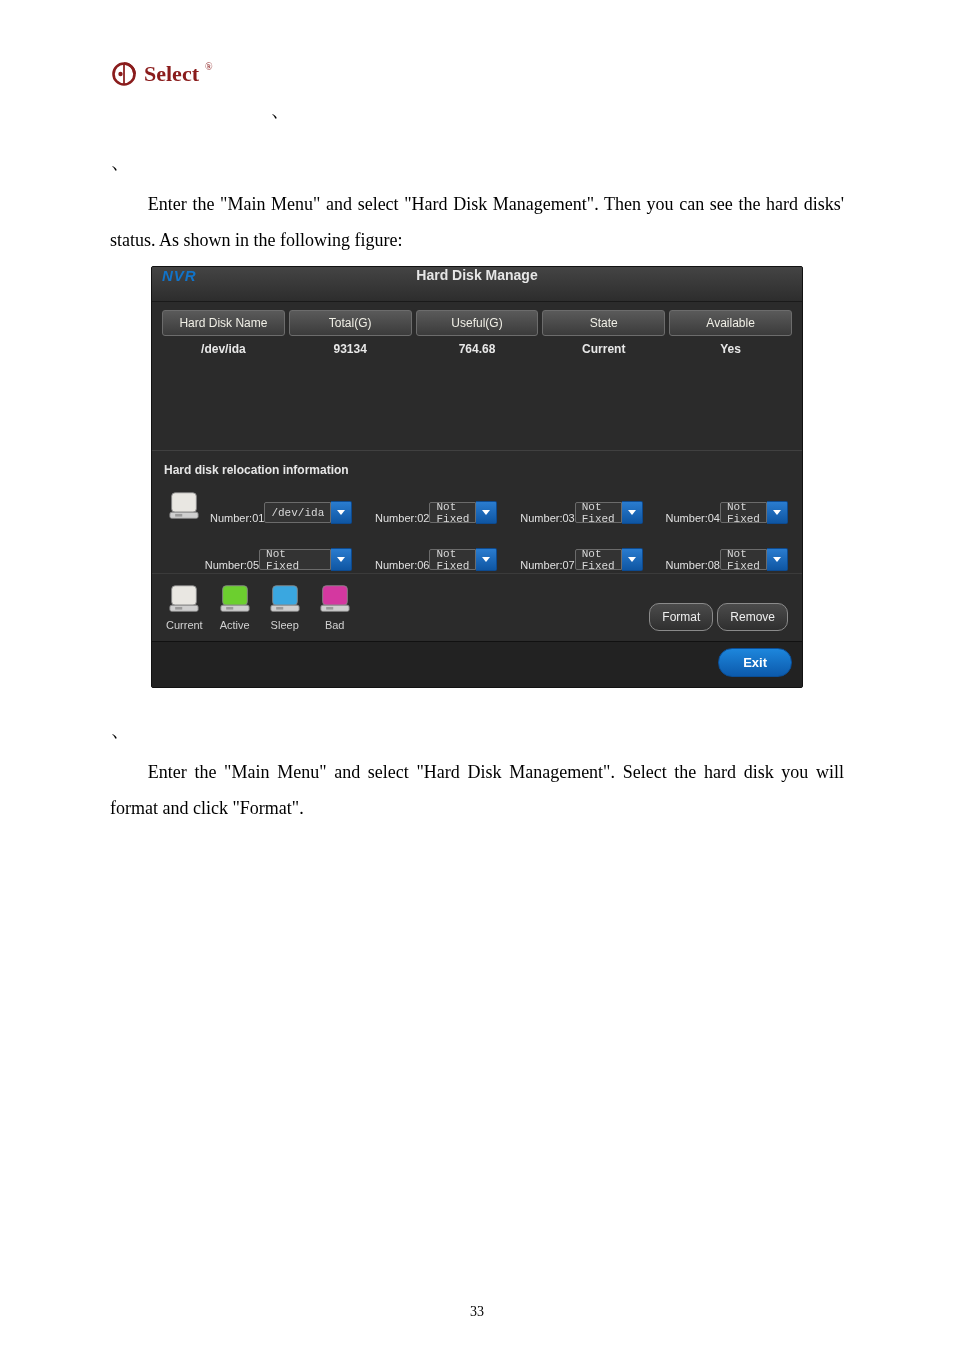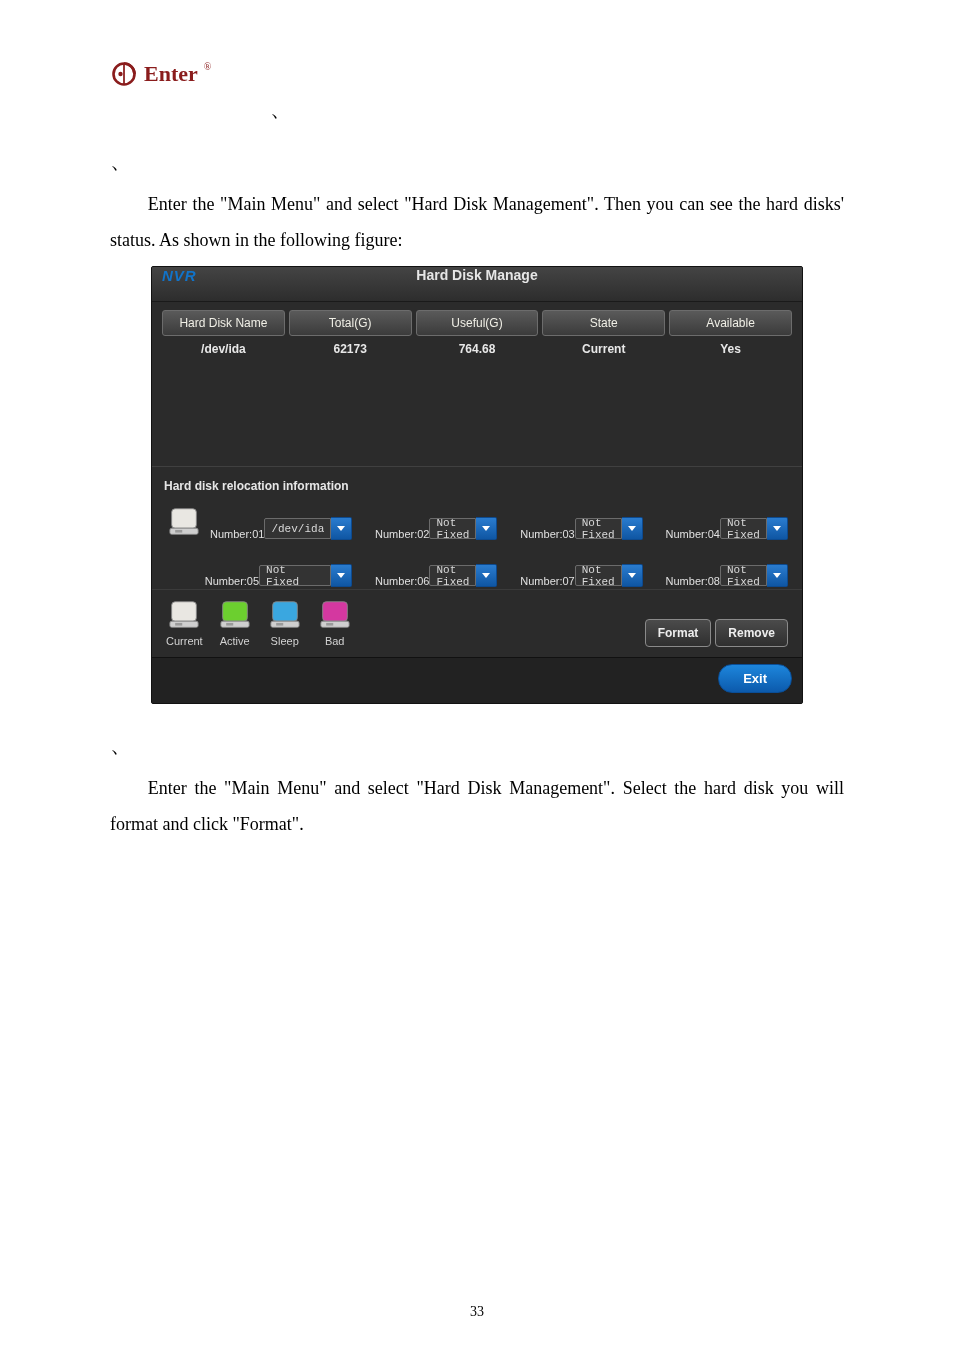--- a/index.html
+++ b/index.html
@@ -15,52 +15,52 @@
   .nvr-window{width:650px;margin:8px auto 10px auto;background:#2b2b2b;border:1px solid #121212;font-family:Arial,Helvetica,sans-serif;color:#cfcfcf;font-size:12px;border-radius:2px;overflow:hidden}
   .titlebar{display:flex;align-items:flex-start;justify-content:center;position:relative;height:34px;border-bottom:1px solid #1a1a1a;background:linear-gradient(#444,#2d2d2d)}
   .nvr-brand{position:absolute;left:10px;font-weight:bold;font-style:italic;color:#1173c9;font-size:15px;letter-spacing:1px}
   .title{font-weight:bold;color:#e6e6e6;font-size:14px}
   .tbl-wrap{padding:8px 10px 0 10px}
   .tbl-head{display:flex;gap:4px}
   .th{flex:1;text-align:center;padding:5px 11px;background:linear-gradient(#5a5a5a,#3b3b3b);border:1px solid #6c6c6c;border-radius:3px;font-size:12px;color:#f0efe6}
   .row{display:flex;gap:4px;padding:6px 0 2px 0}
   .td{flex:1;text-align:center;font-weight:bold;color:#e8e8e8;font-size:12px}
   .tbl-body{height:110px}
-  .section-title{padding:12px 12px 6px 12px;font-weight:bold;color:#e6e6e6;border-top:1px solid #404040;margin-top:20px}
+  .section-title{padding:12px 12px 6px 12px;font-weight:bold;color:#e6e6e6;border-top:1px solid #404040;margin-top:4px}
   .slots{padding:8px 14px 2px 14px;display:grid;grid-template-columns:repeat(4,1fr);column-gap:16px;row-gap:18px}
   .slot{display:flex;flex-direction:row;align-items:flex-end}
   .slot-top{display:flex;align-items:flex-end;justify-content:flex-end;gap:8px;width:100%}
   .slot-label{font-size:11px;color:#e0e0e0}
   .hdd-icon{width:36px;height:30px}
   .dd{display:flex;align-items:center;margin-top:6px;width:100%}
   .dd-field{flex:1;padding:2px 6px;border:1px solid #6b6b6b;background:#333;color:#d9d9d9;font-size:11px;border-radius:2px 0 0 2px;height:15px;display:flex;align-items:center;font-family:"Courier New",monospace}
   .dd-btn{width:20px;height:21px;background:linear-gradient(#2a7ccf,#0f56a3);border:1px solid #0d4a8f;border-left:none;display:flex;align-items:center;justify-content:center;border-radius:0 2px 2px 0;cursor:pointer}
   .chev{width:0;height:0;border-left:4px solid transparent;border-right:4px solid transparent;border-top:5px solid #fff}
   .legend-row{display:flex;align-items:flex-end;padding:10px 14px 10px 14px;border-top:1px solid #3b3b3b}
   .legend{display:flex;align-items:flex-end;gap:14px}
   .lg-item{display:flex;flex-direction:column;align-items:center;gap:3px;font-size:11px;color:#d2d2d2}
   .spacer{flex:1}
-  .btn{padding:6px 12px;border:1px solid #8a8a8a;background:linear-gradient(#4b4b4b,#2f2f2f);color:#eee;font-weight:bold;font-size:12px;border-radius:4px;cursor:pointer;margin-left:4px}
+  .btn{padding:6px 12px;border:1px solid #8a8a8a;background:linear-gradient(#4b4b4b,#2f2f2f);color:#eee;font-weight:normal;font-size:12px;border-radius:10px;cursor:pointer;margin-left:4px}
   .footer-row{display:flex;justify-content:flex-end;padding:6px 10px 10px 10px;background:#222;border-top:1px solid #111}
   .btn-exit{padding:6px 24px;background:linear-gradient(#1d86dc,#0c5aac);border:1px solid #0a4e97;color:#fff;font-weight:bold;font-size:13px;border-radius:14px;cursor:pointer}
   .page-num{position:absolute;bottom:30px;left:0;width:100%;text-align:center;font-size:14px}
 </style>
 </head>
 <body>
 
 <div class="page">
 
   <div class="logo">
     <svg class="logo-mark" viewBox="0 0 32 32">
       <circle cx="16" cy="16" r="12" fill="none" stroke="#8a1c1c" stroke-width="3"></circle>
       <circle cx="12" cy="16" r="2.5" fill="#8a1c1c"></circle>
       <path d="M16 4 A12 12 0 0 1 28 16" fill="none" stroke="#8a1c1c" stroke-width="3"></path>
       <line x1="16" y1="4" x2="16" y2="28" stroke="#8a1c1c" stroke-width="2"></line>
     </svg>
-    <span class="logo-text">Enter</span>
+    <span class="logo-text">Select</span>
     <span class="logo-reg">®</span>
   </div>
 
   <div class="tick">、</div>
   <div class="tick2">、</div>
 
   <p class="body-text indent">Enter the "Main Menu" and select "Hard Disk Management". Then you can see the hard disks' status. As shown in the following figure:</p>
 
   <div class="nvr-window">
     <div class="titlebar">
@@ -72,21 +72,21 @@
       <div class="tbl-head">
         <div class="th">Hard Disk Name</div>
         <div class="th">Total(G)</div>
         <div class="th">Useful(G)</div>
         <div class="th">State</div>
         <div class="th">Available</div>
       </div>
       <div class="tbl-body">
         <div class="row">
           <div class="td">/dev/ida</div>
-          <div class="td">62173</div>
+          <div class="td">93134</div>
           <div class="td">764.68</div>
           <div class="td">Current</div>
           <div class="td">Yes</div>
         </div>
       </div>
     </div>
 
     <div class="section-title">Hard disk relocation information</div>
 
     <div class="slots" id="slots">

